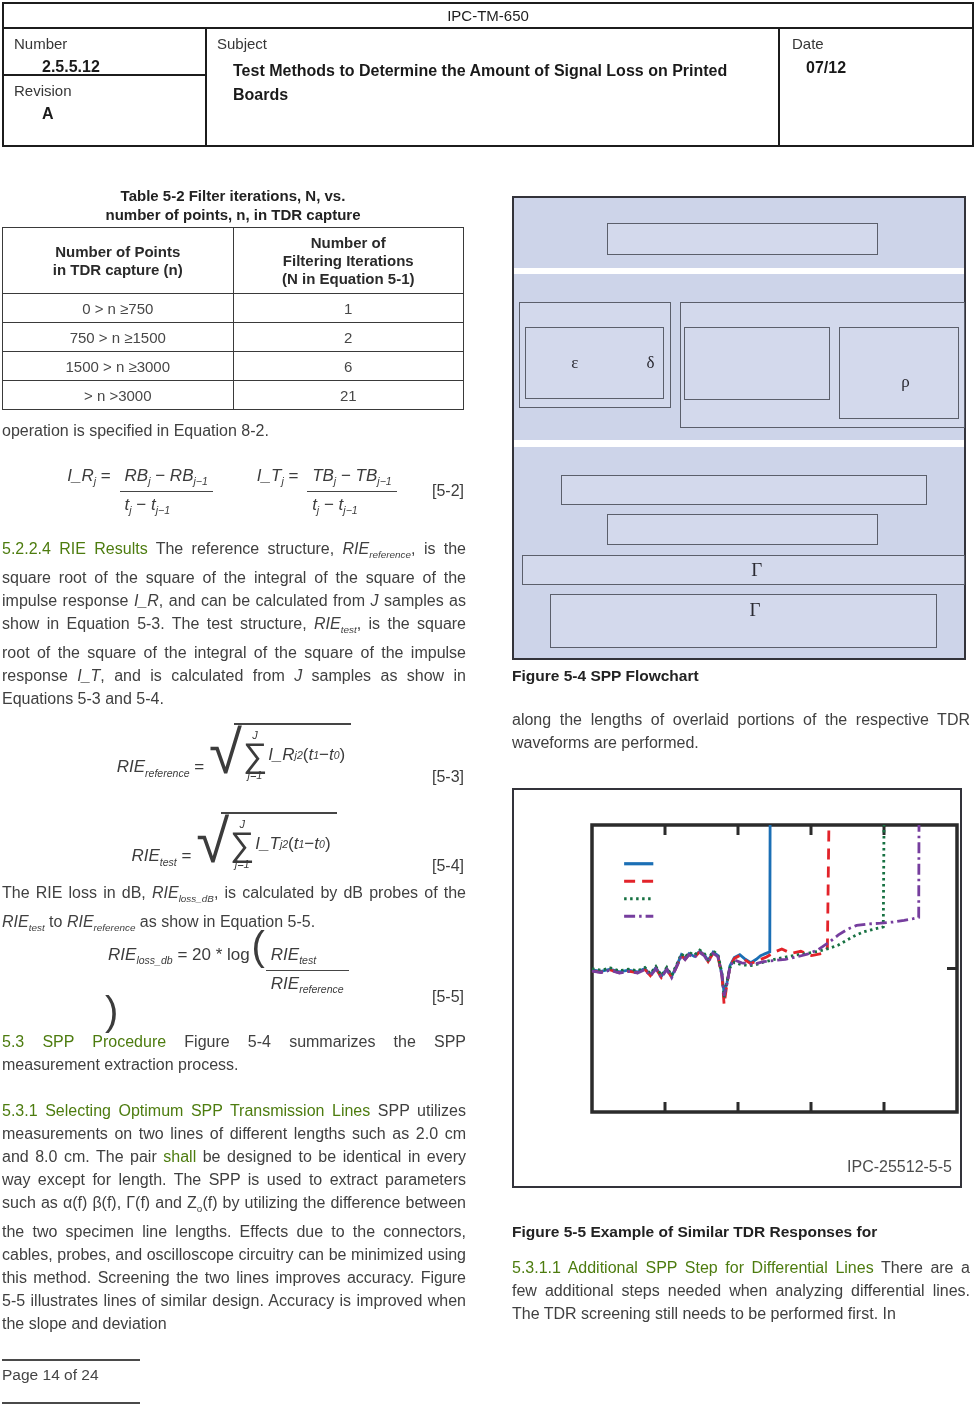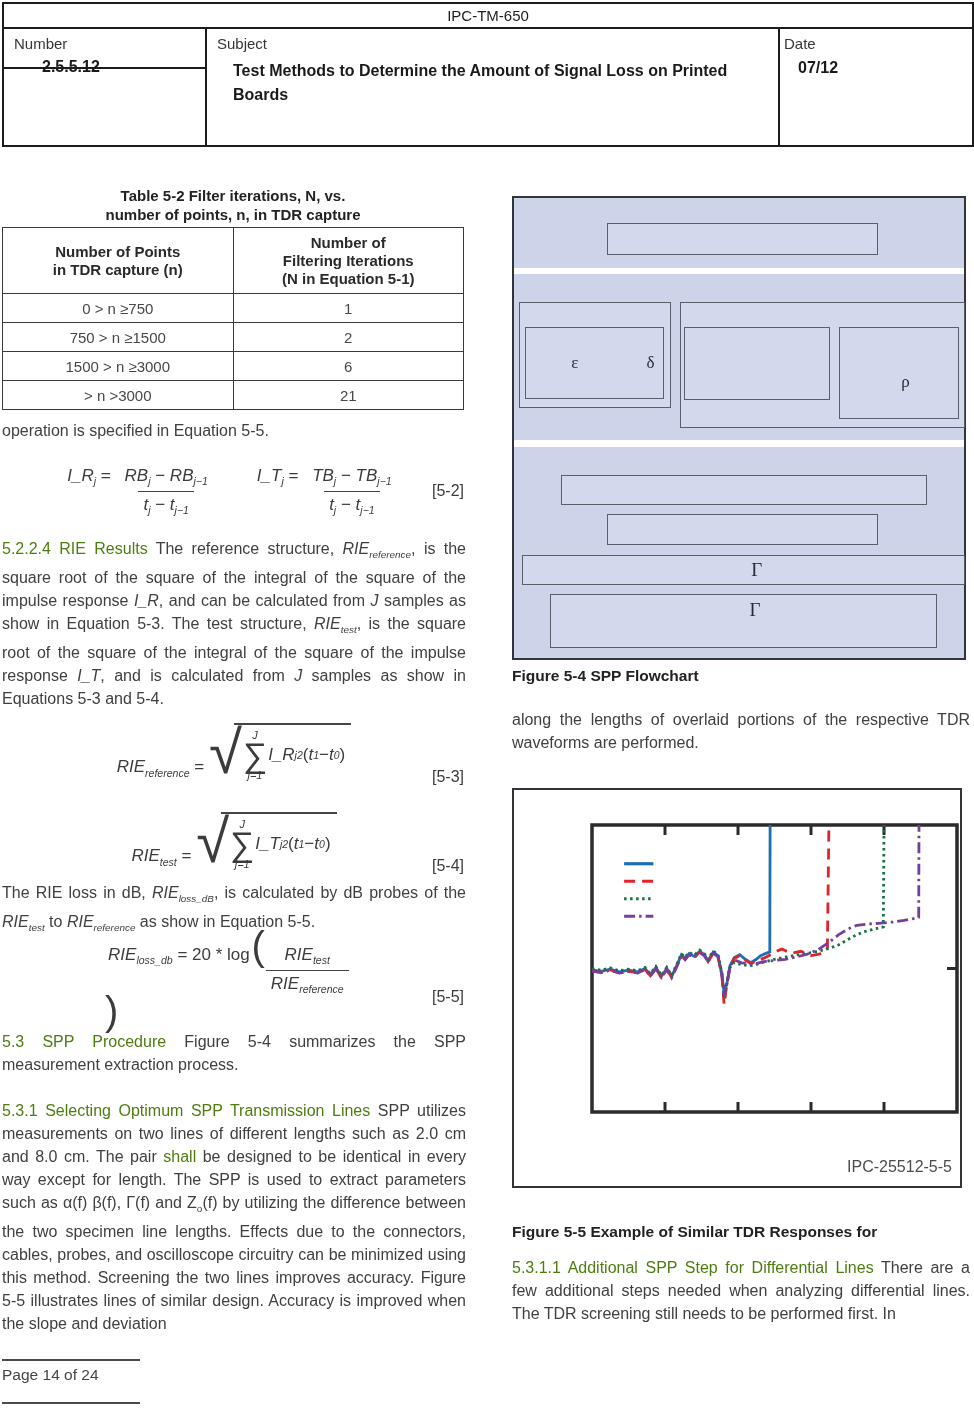--- a/index.html
+++ b/index.html
@@ -11,24 +11,24 @@
   sub{font-size:0.62em;}
   sup{font-size:0.62em;}
 
   
   .hdr{left:2px;top:2px;width:968px;height:141px;border:2px solid #1c1c1c;}
   .hdr-title{height:23px;border-bottom:2px solid #1c1c1c;display:flex;align-items:center;justify-content:center;
              font-size:15px;color:#1d1d1d;}
   .hdr-cols{display:flex;height:116px;}
   .hdr-col1{width:201px;border-right:2px solid #1c1c1c;}
   .hdr-col2{width:573px;border-right:2px solid #1c1c1c;padding:6px 0 0 10px;box-sizing:border-box;}
-  .hdr-col3{flex:1;padding:6px 0 0 4px;box-sizing:border-box;}
+  .hdr-col3{flex:1;padding:6px 0 0 12px;box-sizing:border-box;}
   .hdr-lbl{font-size:15px;color:#363636;}
   .hdr-val{font-size:16px;font-weight:bold;color:#1a1a1a;}
-  .hdr-num{padding:6px 0 0 10px;height:40px;box-sizing:border-box;border-bottom:2px solid #1c1c1c;}
+  .hdr-num{padding:6px 0 0 10px;height:47px;box-sizing:border-box;border-bottom:2px solid #1c1c1c;}
   .hdr-rev{padding:6px 0 0 10px;}
   .hdr-num .hdr-val,.hdr-rev .hdr-val{margin:6px 0 0 28px;}
   .hdr-subject{margin:7px 0 0 16px;line-height:24px;width:520px;}
   .hdr-date{margin:7px 0 16px 14px;}
 
   
   .para{left:2px;width:464px;font-size:16px;line-height:23px;text-align:justify;color:#404040;}
   .para1{text-align:left;}
 
   
@@ -38,21 +38,21 @@
   table.t52 td,table.t52 th{border:1.6px solid #3a3a3a;text-align:center;font-size:15px;color:#474747;}
   table.t52 th{font-weight:bold;color:#2a2a2a;height:63px;line-height:18px;}
   table.t52 td{height:26px;}
 
   
   .eq{left:2px;width:464px;display:flex;align-items:center;justify-content:center;
       font-size:17px;color:#3c3c3c;}
   .eq .it{font-style:italic;}
   .eq .up{font-style:normal;}
   .eqlbl{position:absolute;right:2px;font-size:16px;color:#3c3c3c;}
-  .frac{display:inline-flex;flex-direction:column;align-items:center;margin:0 4px;line-height:1.15;}
+  .frac{display:inline-flex;flex-direction:column;margin:0 4px;line-height:1.15;}
   .frac>.num{padding:0 5px 3px;white-space:nowrap;}
   .frac>.den{border-top:1.6px solid #454545;padding:3px 5px 0;white-space:nowrap;}
   .sum{display:inline-flex;flex-direction:column;align-items:center;margin:0 1px;line-height:1;}
   .sum-top,.sum-bot{font-size:11px;font-style:italic;}
   .sum-sig{font-size:34px;line-height:0.85;font-style:normal;}
   .sqrt{display:inline-flex;align-items:center;}
   .sqrt-glyph{font-style:normal;font-size:60px;font-weight:100;line-height:0.75;margin-right:-8px;transform:translateY(1px);}
   .sqrt-body{border-top:2px solid #454545;padding:5px 6px 0 8px;display:inline-flex;align-items:center;}
   .big{font-size:40px;font-weight:200;line-height:0.8;font-style:normal;transform:scaleX(0.75);margin:0 -3px;}
 
@@ -75,20 +75,24 @@
 </head>
 <body>
 
 <div class="abs hdr">
   <div class="hdr-title">IPC-TM-650</div>
   <div class="hdr-cols">
     <div class="hdr-col1">
       <div class="hdr-num">
         <div class="hdr-lbl">Number</div>
         <div class="hdr-val">2.5.5.12</div>
+      </div>
+      <div class="hdr-rev">
+        <div class="hdr-lbl">Revision</div>
+        <div class="hdr-val">A</div>
       </div>
     </div>
     <div class="hdr-col2">
       <div class="hdr-lbl">Subject</div>
       <div class="hdr-val hdr-subject">Test Methods to Determine the Amount of Signal Loss on Printed Boards</div>
     </div>
     <div class="hdr-col3">
       <div class="hdr-lbl">Date</div>
       <div class="hdr-val hdr-date">07/12</div>
     </div>
@@ -127,21 +131,21 @@
         <td>1500 &gt; n ≥3000</td>
         <td>6</td>
       </tr>
       <tr>
         <td>&gt; n &gt;3000</td>
         <td>21</td>
       </tr>
     </tbody>
 </table>
 
-<div class="abs para para1" style="top:419px"><span>operation is specified in Equation 5-5.</span></div>
+<div class="abs para para1" style="top:419px"><span>operation is specified in Equation 8-2.</span></div>
 
 <div class="abs eq" style="top:462px;height:58px">
   <span><span class="it">I_R</span><sub class="it">j</sub><span class="up"> = </span><span class="frac">
         <span class="num"><span class="it">RB</span><sub class="it">j</sub><span class="up"> − </span><span class="it">RB</span><sub class="it">j−1</sub></span>
         <span class="den"><span class="it">t</span><sub class="it">j</sub><span class="up"> − </span><span class="it">t</span><sub class="it">j−1</sub></span>
       </span><span style="display: inline-block; width: 40px;"></span><span class="it">I_T</span><sub class="it">j</sub><span class="up"> = </span><span class="frac">
         <span class="num"><span class="it">TB</span><sub class="it">j</sub><span class="up"> − </span><span class="it">TB</span><sub class="it">j−1</sub></span>
         <span class="den"><span class="it">t</span><sub class="it">j</sub><span class="up"> − </span><span class="it">t</span><sub class="it">j−1</sub></span>
       </span></span>
   <span class="eqlbl" style="top:50%;transform:translateY(-50%)">[5-2]</span>

